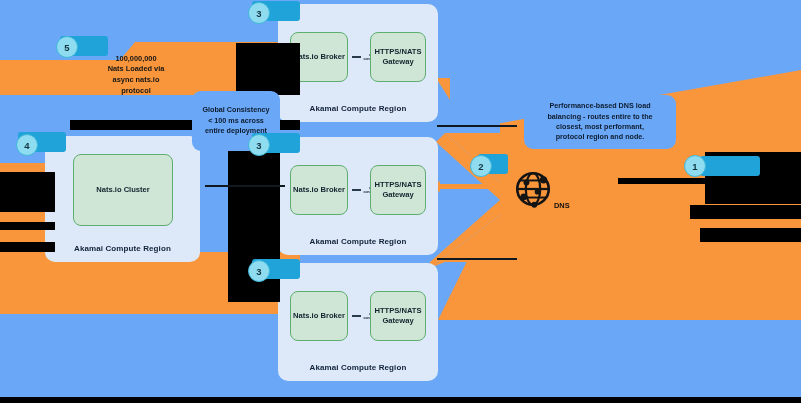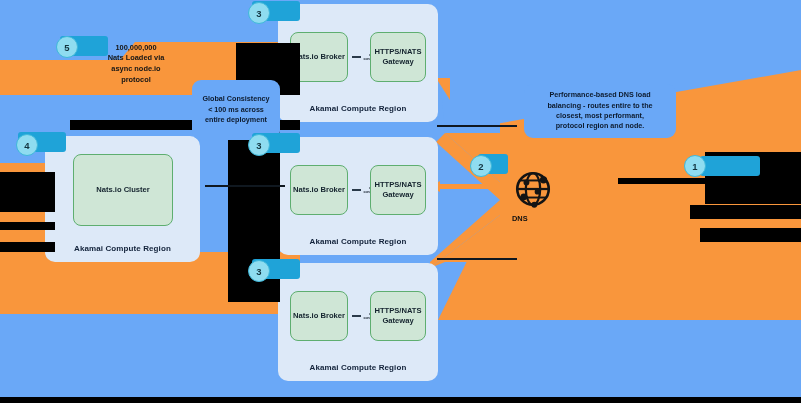--- a/index.html
+++ b/index.html
@@ -84,20 +84,21 @@
     position: absolute;
     border-radius: 9px;
     box-sizing: border-box;
     display: flex;
     align-items: center;
     justify-content: center;
     text-align: center;
     font-weight: bold;
     line-height: 1.45;
     padding: 6px 8px;
+    margin-top: 11px;
   }
   .callout-blue {
     background: #6aa8f7;
     color: #0d1b2e;
     font-size: 7.2px;
   }
   .callout-orange {
     background: transparent;
     color: #151515;
     font-size: 7.4px;
@@ -125,22 +126,22 @@
     background: #1fa3d8;
     border-radius: 3px;
     z-index: 25;
   }
 
   
   #dns-group {
     position: absolute;
     z-index: 20;
     display: flex;
-    flex-direction: column;
-    align-items: flex-start;
+    flex-direction: row;
+    align-items: flex-end;
   }
   #dns-label {
     font-size: 7.4px;
     font-weight: bold;
     color: #101010;
     margin-top: 4px;
   }
 
   
   .mask {
@@ -280,21 +281,21 @@
   </div>
 
   <div class="badge-tab" style="left:60px; top:36px; width:48px; height:20px;"></div>
   <div class="badge" style="left:56px; top:36px;">
     <span>5</span>
   </div>
 
   <div class="callout callout-orange" style="left:80px; top:36px; width:112px; height:56px; flex-direction:column;">
     <div>100,000,000</div>
     <div>Nats Loaded via</div>
-    <div>async node.io</div>
+    <div>async nats.io</div>
     <div>protocol</div>
   </div>
 
   <div class="callout callout-blue" style="left:192px; top:80px; width:88px; height:60px; flex-direction:column; z-index:22;">
     <div>Global Consistency</div>
     <div>&lt; 100 ms across</div>
     <div>entire deployment</div>
   </div>
 
   <div class="callout callout-blue" style="left:524px; top:84px; width:152px; height:54px; flex-direction:column; z-index:22;">

